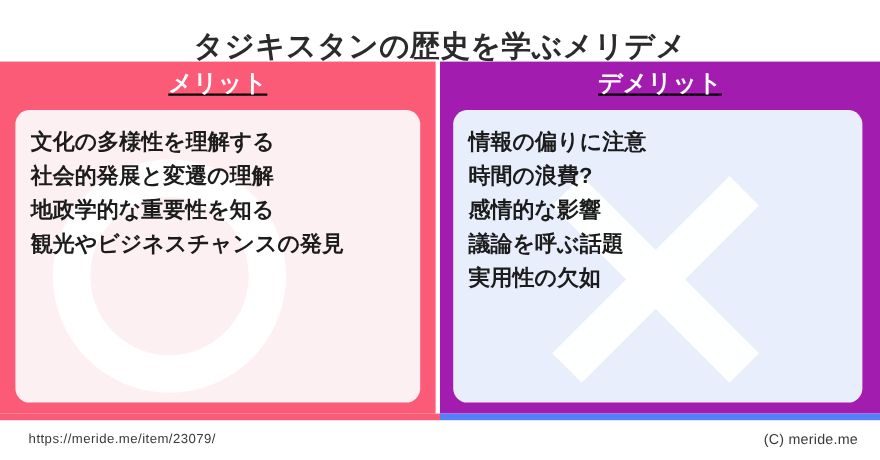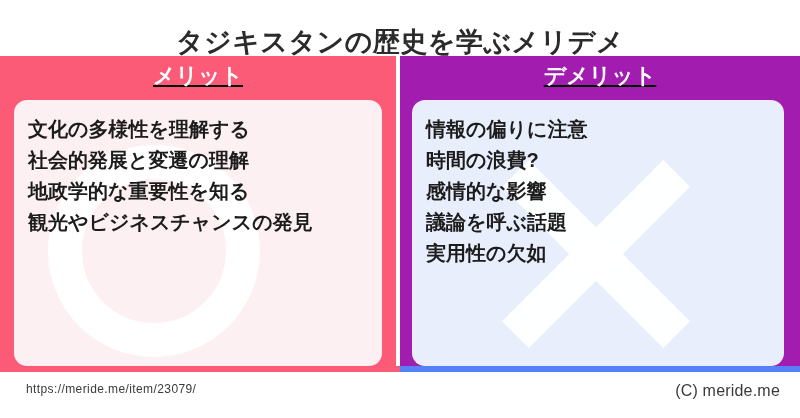--- a/index.html
+++ b/index.html
@@ -158,21 +158,21 @@
     color: #1c1c1c;
     line-height: 31px;
     white-space: nowrap;
     letter-spacing: 0px;
   }
 
   
   .footer {
     position: absolute;
     left: 0;
-    top: 366px;
+    top: 376px;
     width: 800px;
     height: 40px;
     background: #ffffff;
   }
   .footer-rule {
     position: absolute;
     top: 0;
     height: 6px;
   }
   .footer-rule.left {
@@ -190,21 +190,21 @@
     left: 26px;
     top: 16px;
     font-size: 12px;
     color: #3a3a3a;
     letter-spacing: 0.4px;
   }
   .footer-credit {
     position: absolute;
     right: 20px;
     top: 16px;
-    font-size: 16px;
+    font-size: 13px;
     color: #3a3a3a;
     letter-spacing: 0.2px;
   }
 </style>
 </head>
 <body>
 
 <div class="infographic">
 
   <div class="title-bar">

